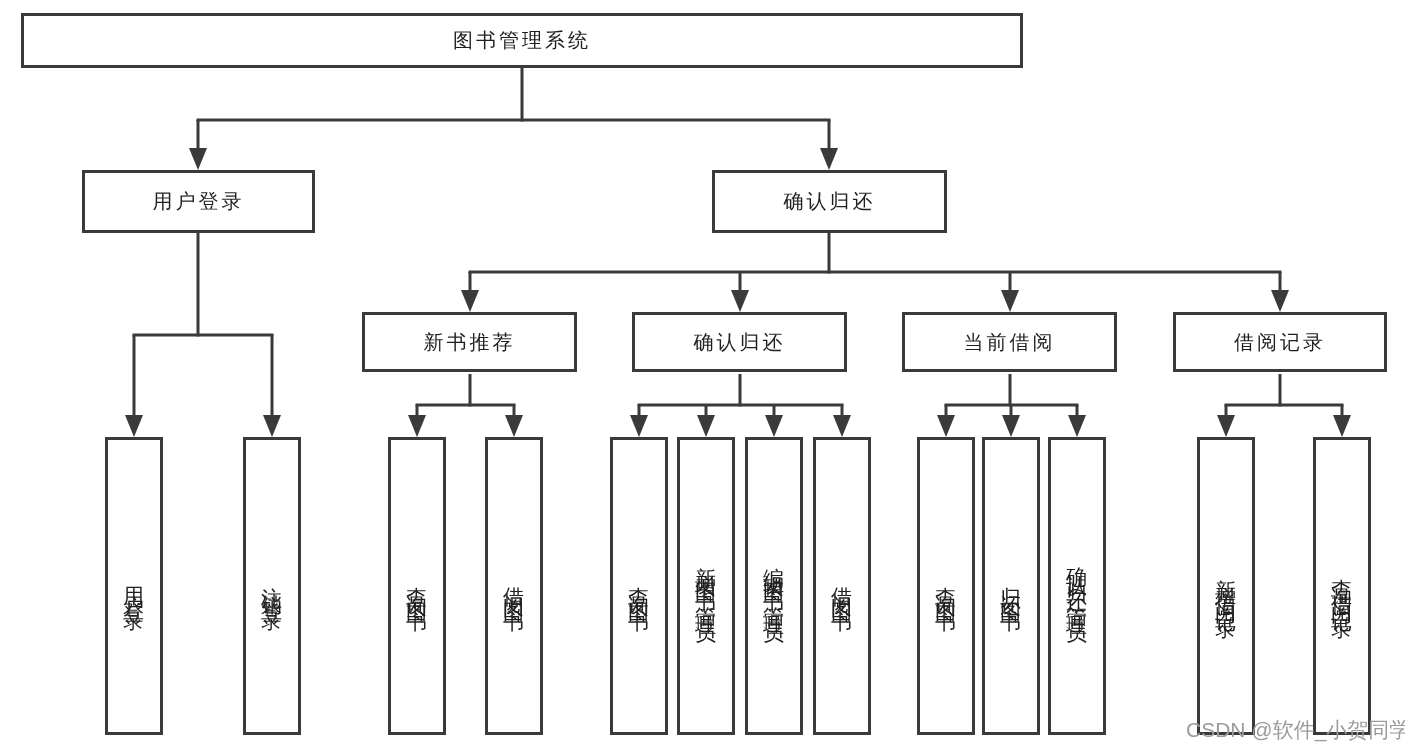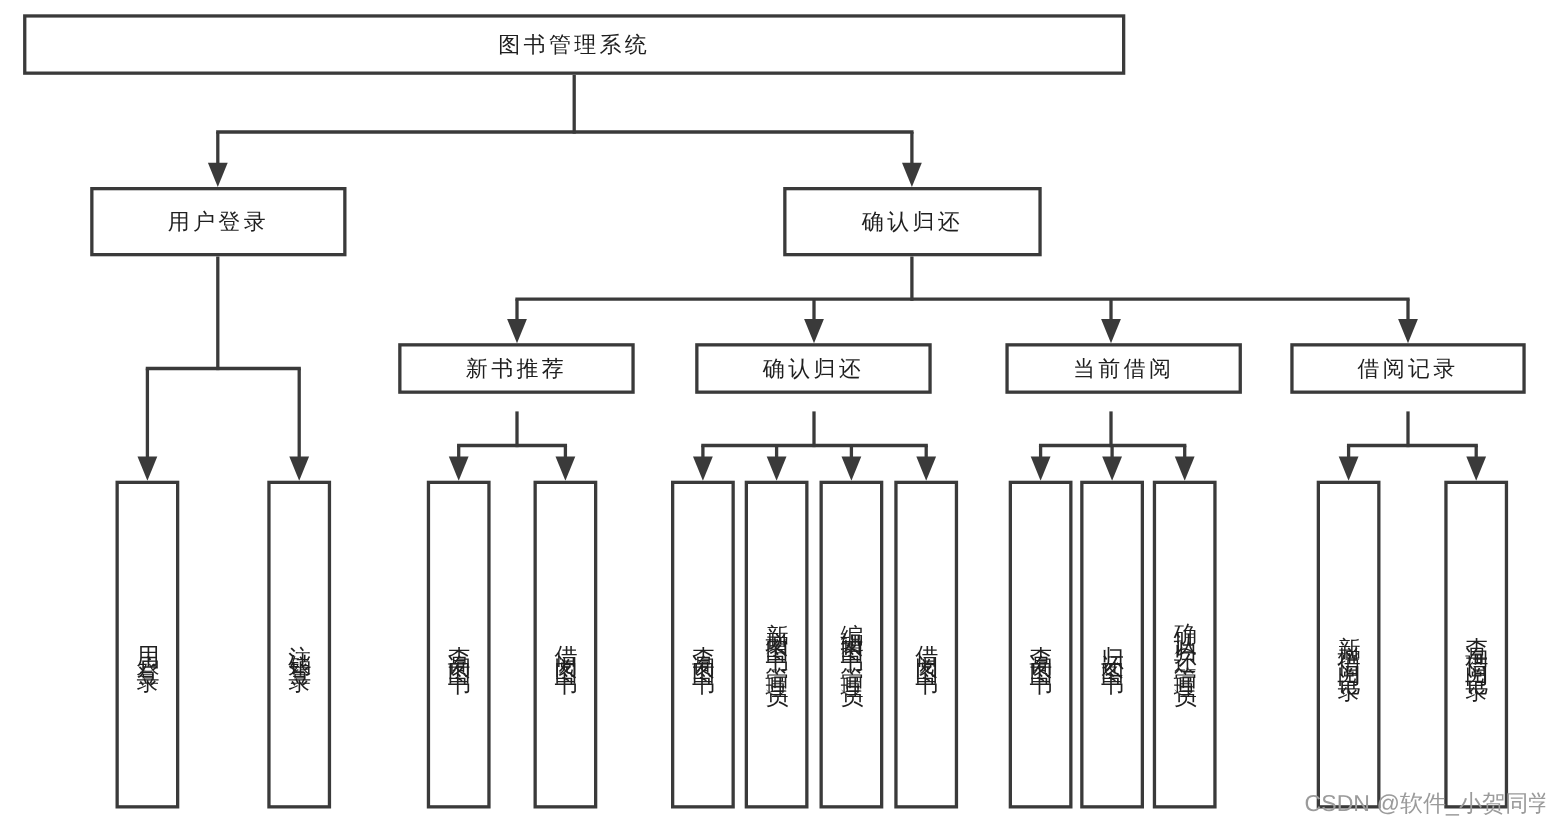--- a/index.html
+++ b/index.html
@@ -24,21 +24,21 @@
     position:absolute;
     box-sizing:border-box;
     background:#fff;
     border:3px solid var(--line);
     display:flex;align-items:center;justify-content:center;
     font-size:20px;letter-spacing:3px;
     z-index:2;
   }
   .root{left:21px;top:13px;width:1002px;height:55px;}
   .lvl2{top:170px;height:63px;}
-  .lvl3{top:312px;height:46px;}
+  .lvl3{top:312px;height:60px;}
   .leaf{
     position:absolute;
     top:437px;width:58px;height:298px;
     box-sizing:border-box;
     background:#fff;
     border:3px solid var(--line);
     display:flex;align-items:center;justify-content:center;
     z-index:2;
   }
   .vtext{
@@ -147,21 +147,21 @@
   <div class="node lvl2" style="left:712px;width:235px;">
     <span>确认归还</span>
   </div>
 
   <div class="node lvl3" style="left:362px;width:215px;">
     <span>新书推荐</span>
   </div>
   <div class="node lvl3" style="left:632px;width:215px;">
     <span>确认归还</span>
   </div>
-  <div class="node lvl3" style="left:902px;width:215px;margin-left:12px;">
+  <div class="node lvl3" style="left:902px;width:215px;">
     <span>当前借阅</span>
   </div>
   <div class="node lvl3" style="left:1173px;width:214px;">
     <span>借阅记录</span>
   </div>
 
   <div class="leaf" style="left:105px;">
     <span class="vtext">用户登录</span>
   </div>
   <div class="leaf" style="left:243px;">

